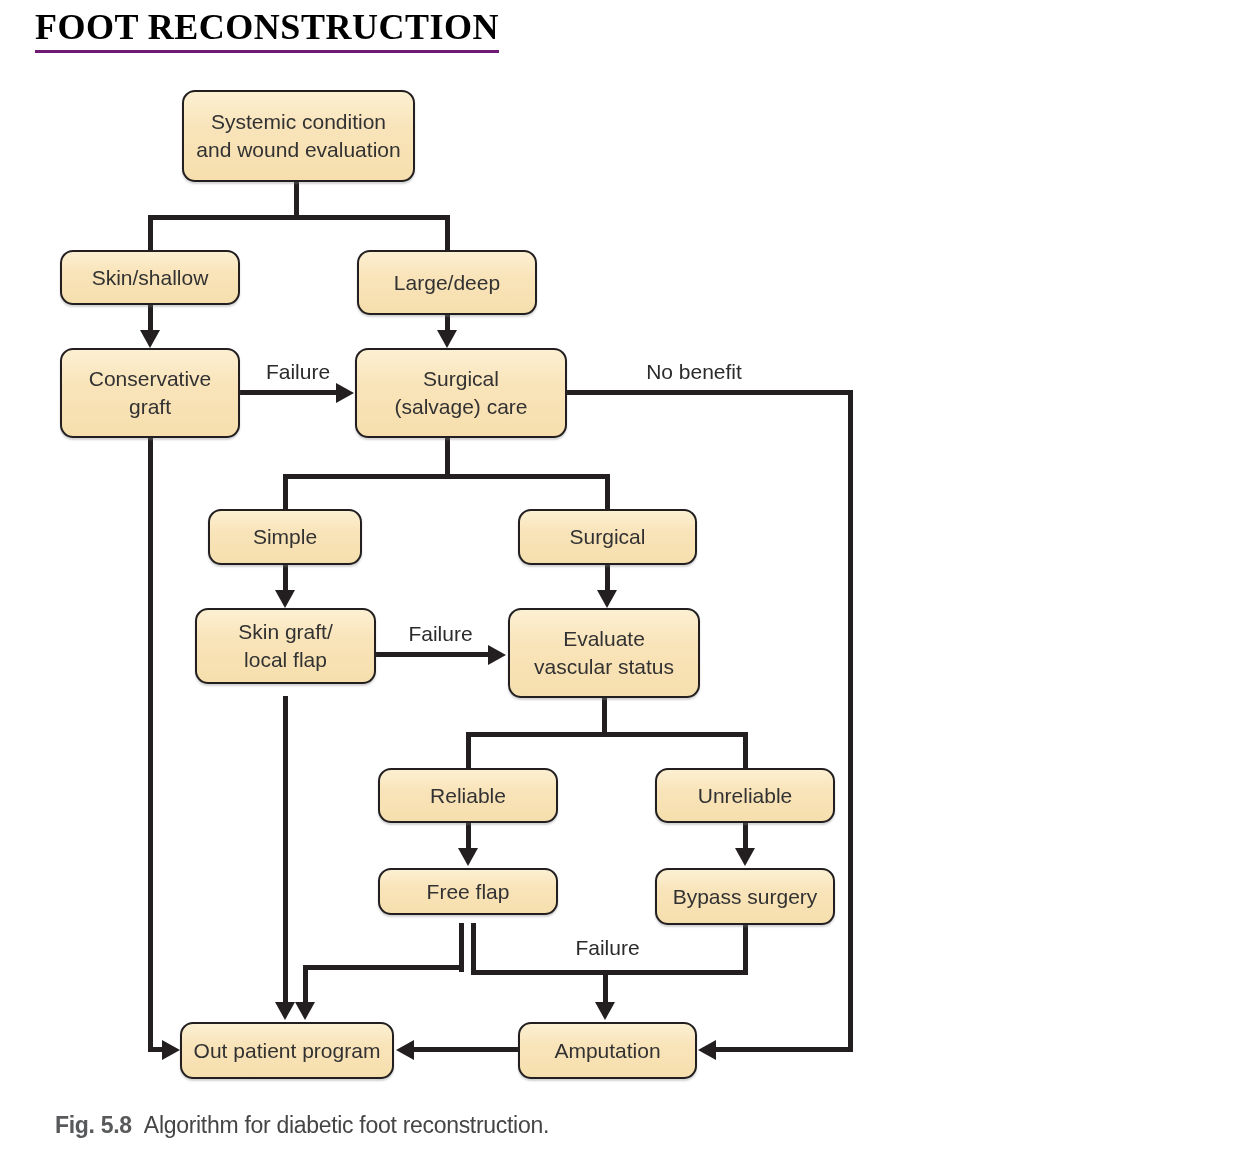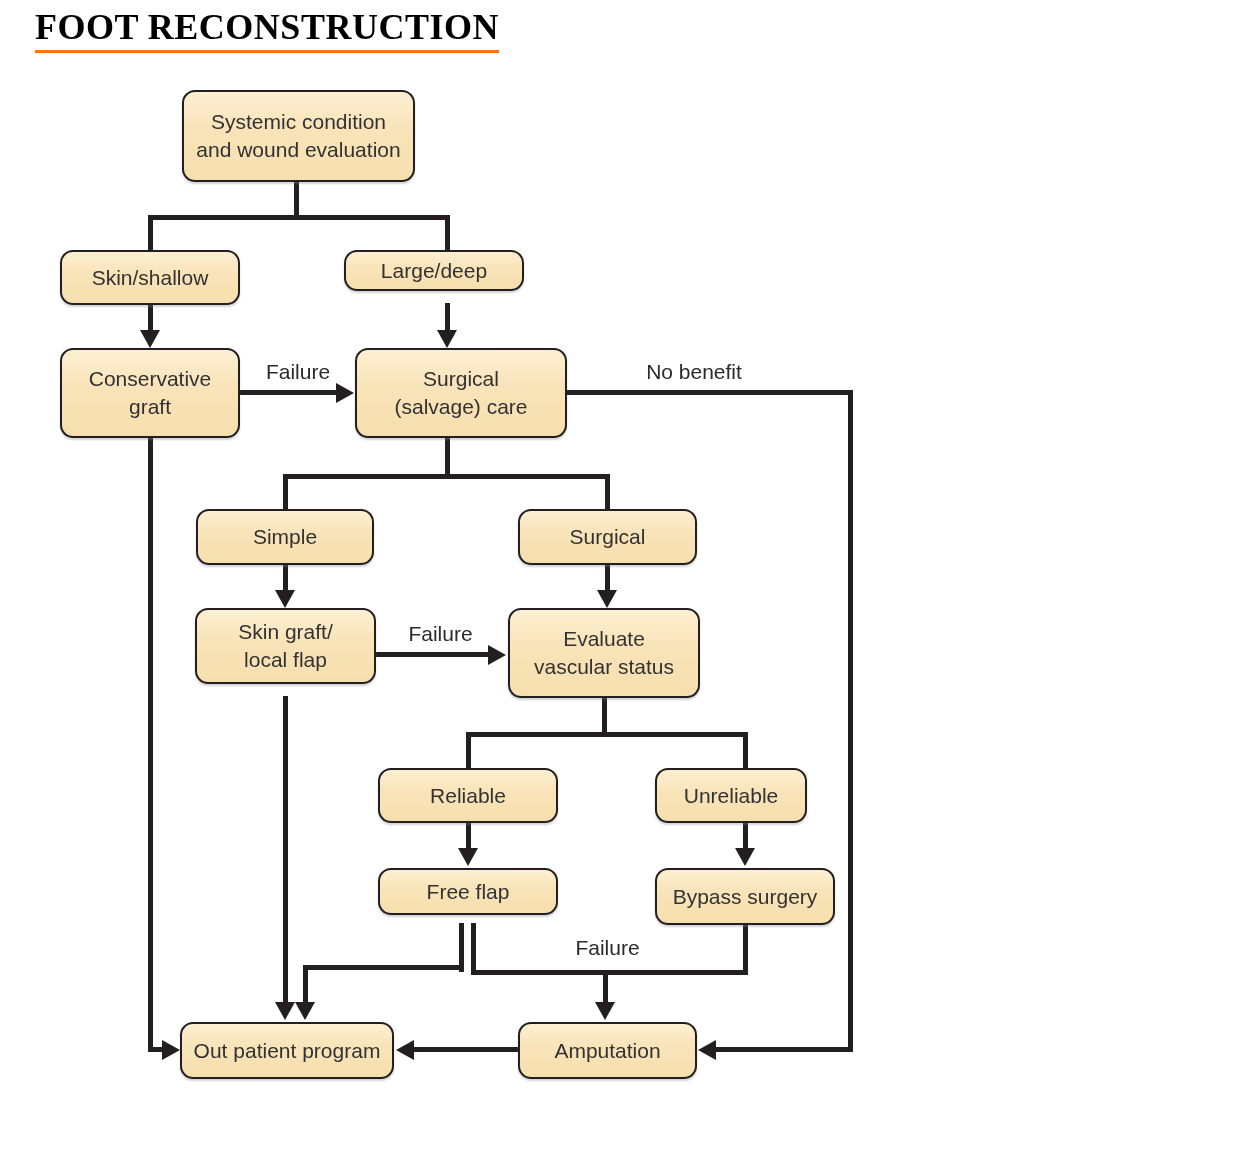--- a/index.html
+++ b/index.html
@@ -12,21 +12,21 @@
   html,body{margin:0;padding:0;background:#fff;}
   .canvas{
     position:relative;width:1238px;height:1170px;background:#ffffff;
     font-family:"Liberation Sans",sans-serif;overflow:hidden;
   }
   .title{
     position:absolute;left:35px;top:6px;margin:0;
     font-family:"Liberation Serif",serif;font-weight:bold;font-size:36px;color:#000;
     letter-spacing:0.5px;
   }
-  .title span{display:inline-block;border-bottom:3px solid #f97316;padding-bottom:2px;}
+  .title span{display:inline-block;border-bottom:3px solid #701a75;padding-bottom:2px;}
   .node{
     position:absolute;box-sizing:border-box;
     display:flex;align-items:center;justify-content:center;text-align:center;
     border:2.5px solid var(--line);border-radius:13px;
     background:linear-gradient(180deg,var(--fill-top) 0%,var(--fill-mid) 40%,var(--fill-bot) 100%);
     box-shadow:0 2px 2px rgba(130,130,130,0.35);
     font-size:21px;line-height:1.32;color:var(--node-text);white-space:pre-line;
   }
   .ln{position:absolute;background:var(--line);}
   .arr{position:absolute;width:0;height:0;}
@@ -114,34 +114,38 @@
     <div class="arr left" style="left:396px;top:1040px"></div>
 
     <div class="elabel" style="left:239px;top:360px;width:118px">Failure</div>
     <div class="elabel" style="left:584px;top:360px;width:220px">No benefit</div>
     <div class="elabel" style="left:378px;top:622px;width:125px">Failure</div>
     <div class="elabel" style="left:545px;top:936px;width:125px">Failure</div>
 
     <div class="node" style="left:182px;top:90px;width:233px;height:92px">Systemic condition
 and wound evaluation</div>
     <div class="node" style="left:60px;top:250px;width:180px;height:55px">Skin/shallow</div>
-    <div class="node" style="left:344px;top:250px;width:180px;height:41px">Large/deep</div>
+    <div class="node" style="left:357px;top:250px;width:180px;height:65px">Large/deep</div>
     <div class="node" style="left:60px;top:348px;width:180px;height:90px">Conservative
 graft</div>
     <div class="node" style="left:355px;top:348px;width:212px;height:90px">Surgical
 (salvage) care</div>
-    <div class="node" style="left:196px;top:509px;width:178px;height:56px">Simple</div>
+    <div class="node" style="left:208px;top:509px;width:154px;height:56px">Simple</div>
     <div class="node" style="left:518px;top:509px;width:179px;height:56px">Surgical</div>
     <div class="node" style="left:195px;top:608px;width:181px;height:76px">Skin graft/
 local flap</div>
     <div class="node" style="left:508px;top:608px;width:192px;height:90px">Evaluate
 vascular status</div>
     <div class="node" style="left:378px;top:768px;width:180px;height:55px">Reliable</div>
-    <div class="node" style="left:655px;top:768px;width:152px;height:55px">Unreliable</div>
+    <div class="node" style="left:655px;top:768px;width:180px;height:55px">Unreliable</div>
     <div class="node" style="left:378px;top:868px;width:180px;height:47px">Free flap</div>
     <div class="node" style="left:655px;top:868px;width:180px;height:57px">Bypass surgery</div>
     <div class="node" style="left:180px;top:1022px;width:214px;height:57px">Out patient program</div>
     <div class="node" style="left:518px;top:1022px;width:179px;height:57px">Amputation</div>
 
   </div>
 
+  <p class="caption">
+    <span class="tag">Fig. 5.8</span>
+    <span class="txt">Algorithm for diabetic foot reconstruction.</span>
+  </p>
 
 </div>
 
 </body></html>

